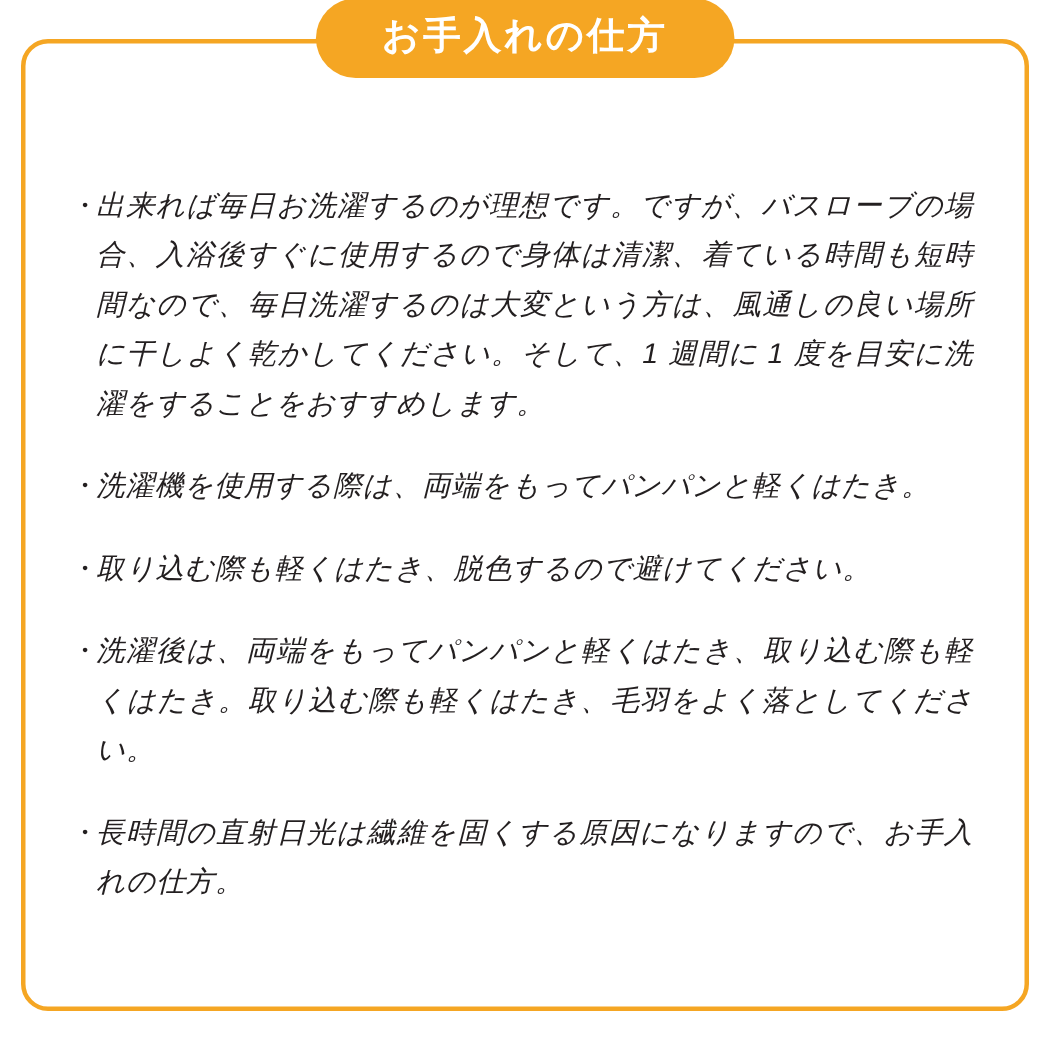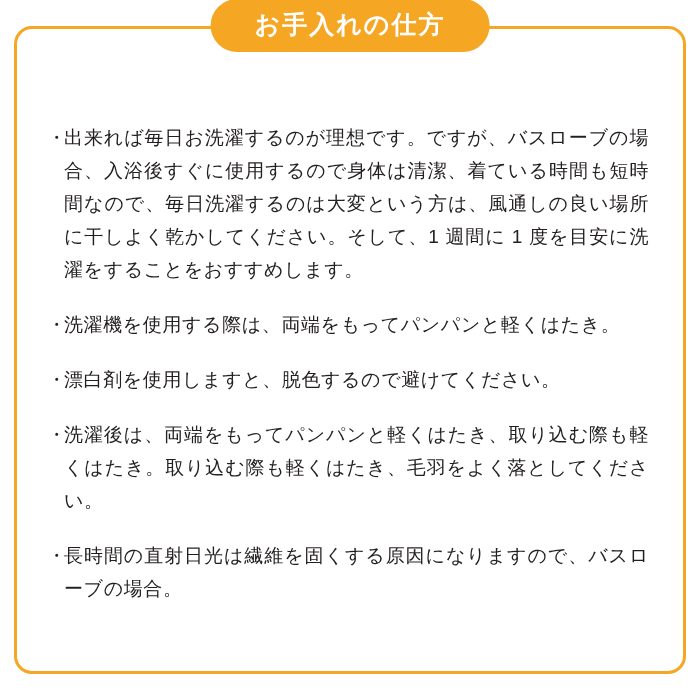--- a/index.html
+++ b/index.html
@@ -66,20 +66,21 @@
     width: 17px;
   }
   .item-text {
     flex: 1 1 auto;
     font-size: 19px;
     line-height: 33px;
     color: #231f20;
     text-align: justify;
     text-justify: inter-character;
     letter-spacing: 0.6px;
+    font-style: italic;
   }
   .item:last-child {
     margin-bottom: 0;
   }
 </style>
 </head>
 <body>
 
 <div class="page">
   <div class="card">
@@ -93,28 +94,28 @@
         <span class="item-text">出来れば毎日お洗濯するのが理想です。ですが、バスローブの場合、入浴後すぐに使用するので身体は清潔、着ている時間も短時間なので、毎日洗濯するのは大変という方は、風通しの良い場所に干しよく乾かしてください。そして、1 週間に 1 度を目安に洗濯をすることをおすすめします。</span>
       </div>
 
       <div class="item">
         <span class="bullet">・</span>
         <span class="item-text">洗濯機を使用する際は、両端をもってパンパンと軽くはたき。</span>
       </div>
 
       <div class="item">
         <span class="bullet">・</span>
-        <span class="item-text">漂白剤を使用しますと、脱色するので避けてください。</span>
+        <span class="item-text">取り込む際も軽くはたき、脱色するので避けてください。</span>
       </div>
 
       <div class="item">
         <span class="bullet">・</span>
         <span class="item-text">洗濯後は、両端をもってパンパンと軽くはたき、取り込む際も軽くはたき。取り込む際も軽くはたき、毛羽をよく落としてください。</span>
       </div>
 
       <div class="item">
         <span class="bullet">・</span>
-        <span class="item-text">長時間の直射日光は繊維を固くする原因になりますので、バスローブの場合。</span>
+        <span class="item-text">長時間の直射日光は繊維を固くする原因になりますので、お手入れの仕方。</span>
       </div>
 
     </div>
   </div>
 </div>
 
 </body></html>

